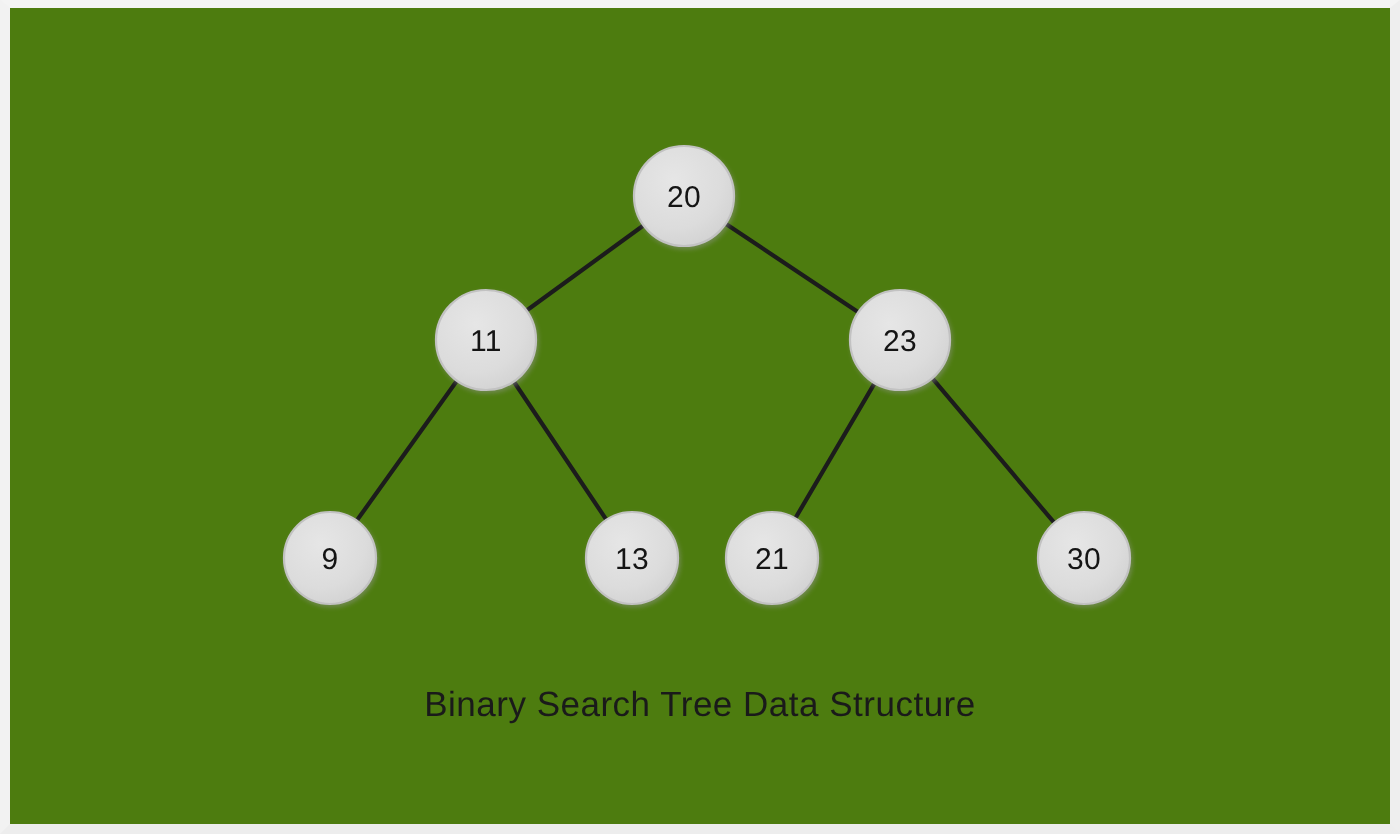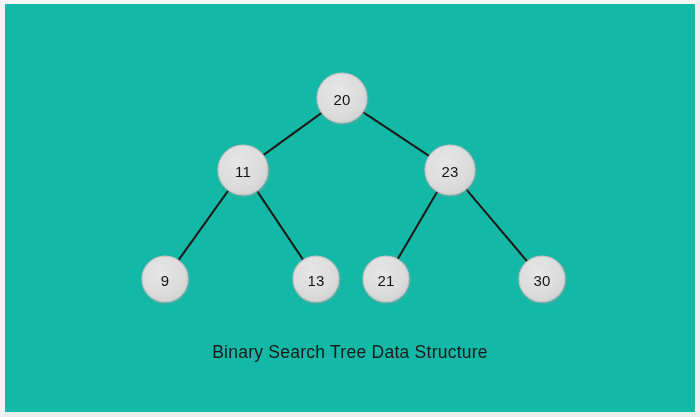--- a/index.html
+++ b/index.html
@@ -10,21 +10,21 @@
   body {
     width: 700px;
     height: 417px;
     font-family: "Liberation Sans", sans-serif;
     overflow: hidden;
   }
   #figure-card {
     position: relative;
     width: 700px;
     height: 417px;
-    background: #14b8a6;
+    background: #4d7c0f;
     box-sizing: border-box;
     border-left: 5px solid #f2f2f2;
     border-top: 4px solid #f4f4f4;
     border-right: 5px solid #eeeeee;
     border-bottom: 5px solid #ededed;
   }
   #tree-canvas {
     position: absolute;
     left: 0;
     top: 0;

